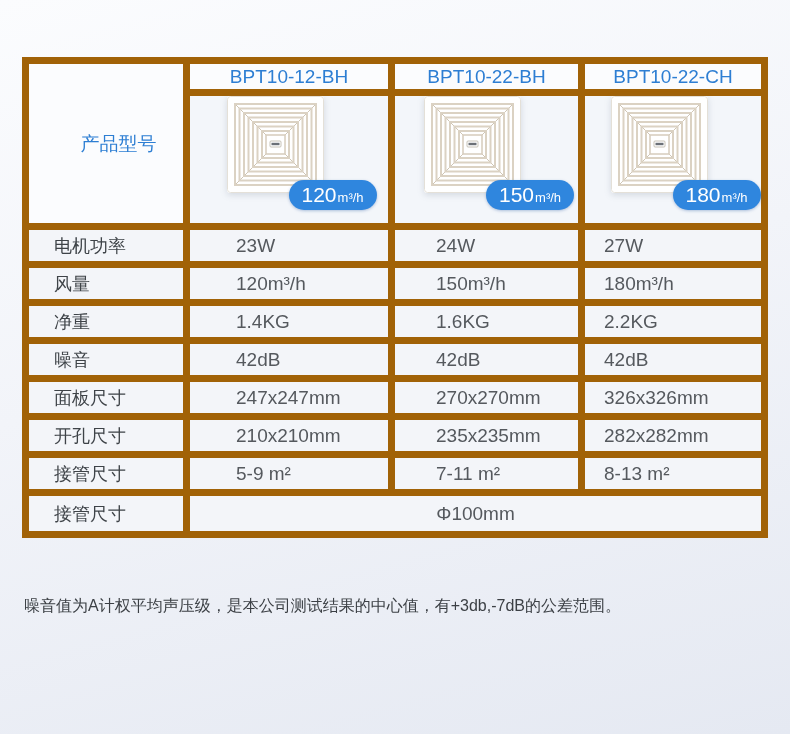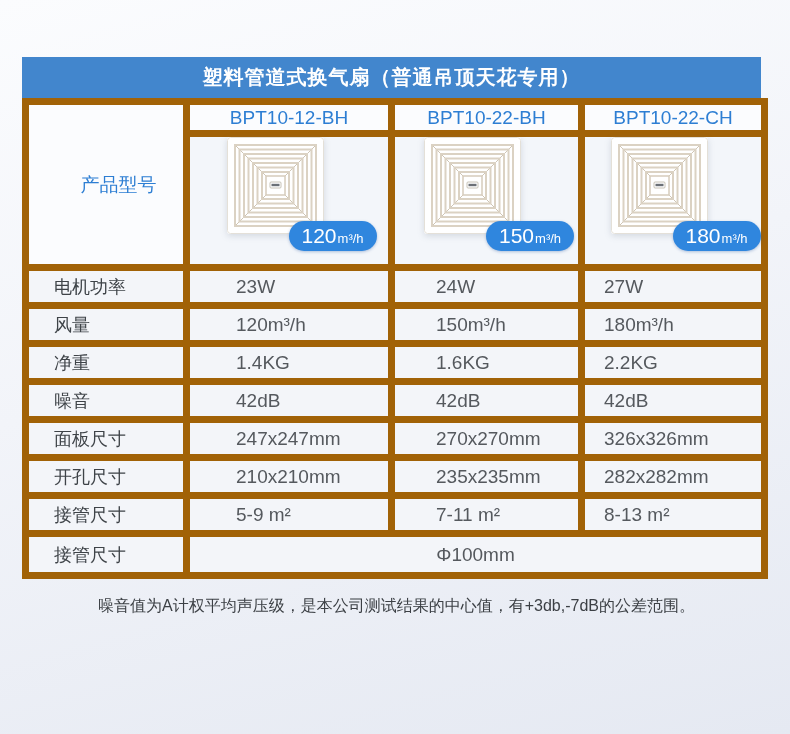--- a/index.html
+++ b/index.html
@@ -41,27 +41,26 @@
     background:#2f86de; color:#ffffff; display:flex; align-items:baseline;
     padding:0 13px; white-space:nowrap; line-height:30px;
     box-shadow:0 1px 3px rgba(40,90,160,.35);
   }
   .badge .num { font-size:21px; }
   .badge .unit { font-size:13px; margin-left:1px; }
   
   .note { position:absolute; left:24px; top:584px; width:745px;
     color:#3c4045; font-size:16px; line-height:26px; }
   .note .note-label { color:#3b82dd; font-weight:bold; font-size:17px; margin-right:6px; }
-  .note .line2 { margin-top:9px;text-align:center; }
+  .note .line2 { margin-top:9px; }
 </style>
 </head>
 <body>
 
 <div class="spec-wrap">
-  <div class="title-bar">塑料管道式换气扇（普通吊顶天花专用）</div>
 
   <table class="spec">
     <colgroup>
         <col class="col-label">
         <col class="col-1">
         <col class="col-2">
         <col class="col-3">
       </colgroup>
 
     <tbody>

